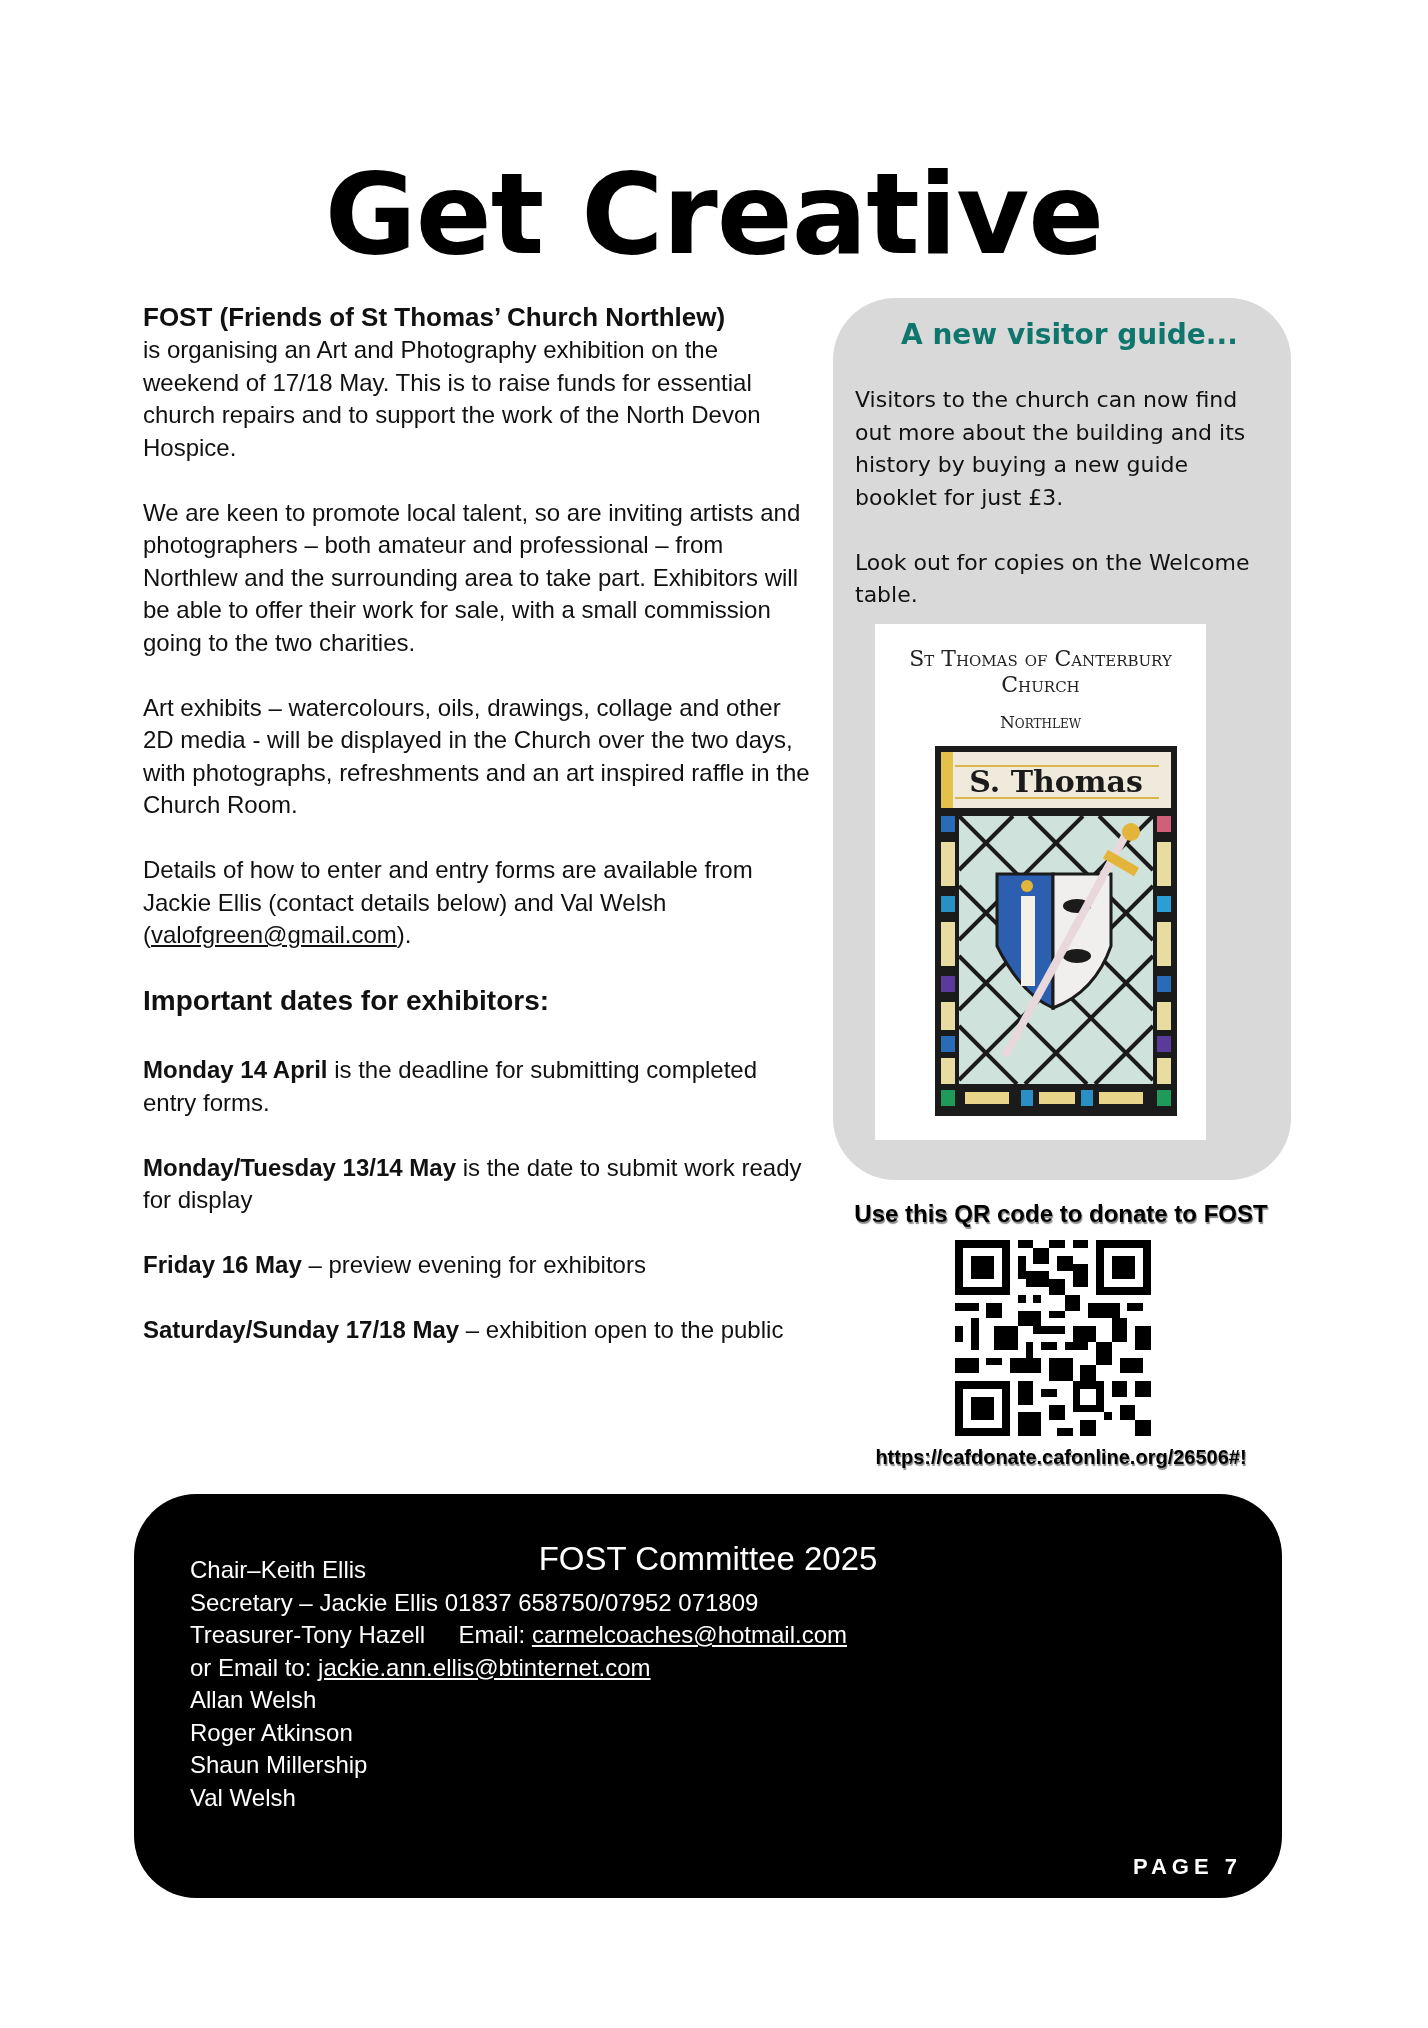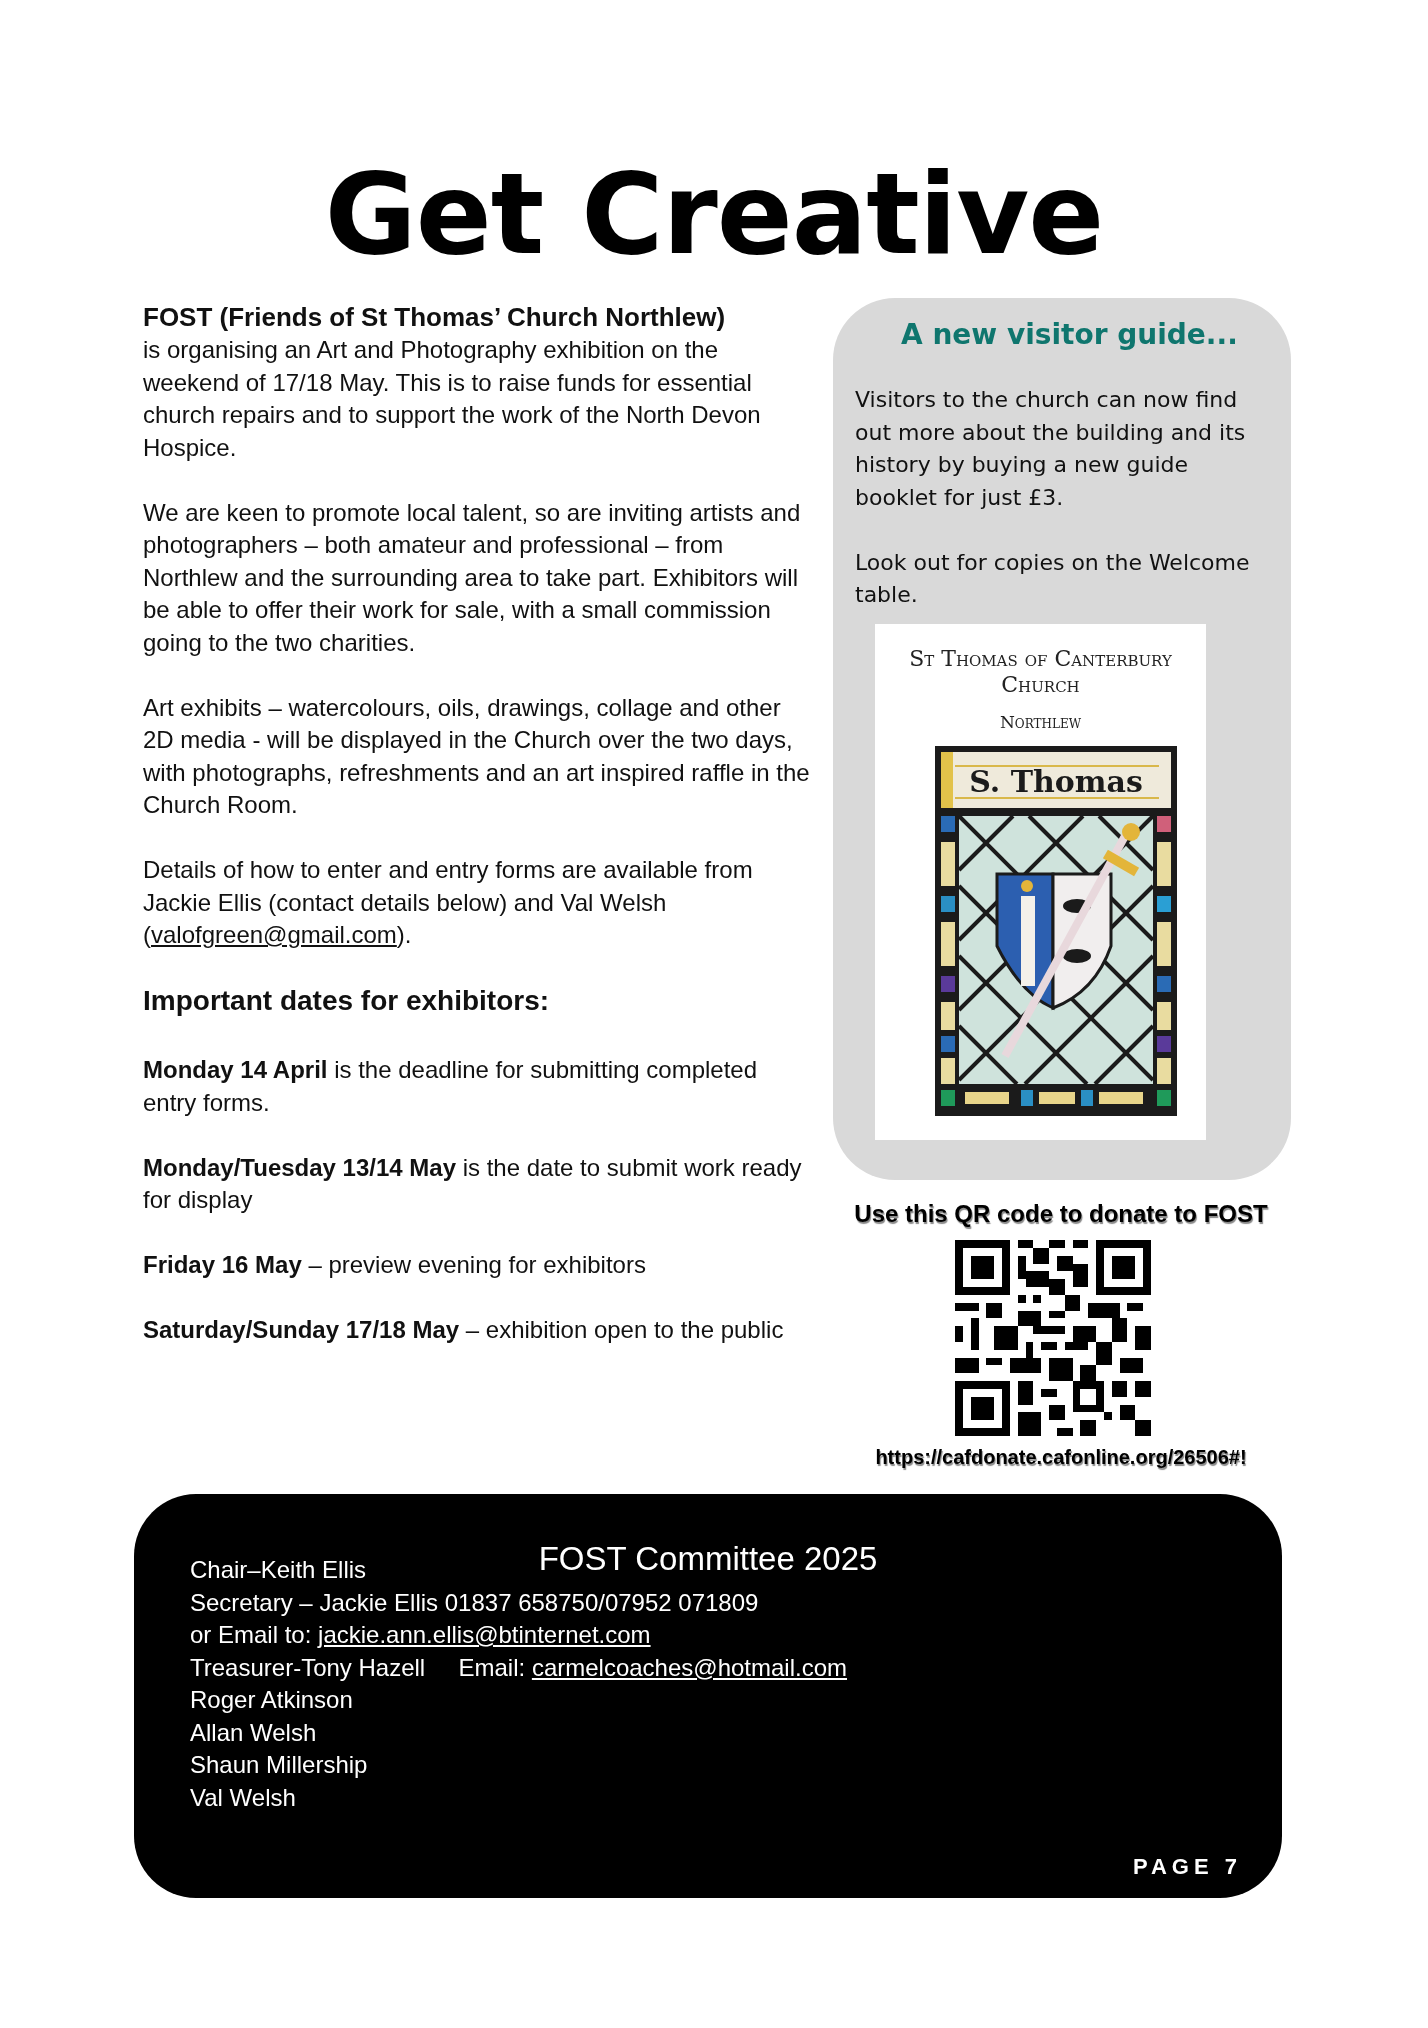--- a/index.html
+++ b/index.html
@@ -233,21 +233,21 @@
     </g>
   </svg>
 </div>
 <div class="qr-url">https://cafdonate.cafonline.org/26506#!</div>
 
 <div class="committee">
   <div class="committee-title">FOST Committee 2025</div>
   <div class="committee-list">
     <div>Chair–Keith Ellis</div>
     <div>Secretary – Jackie Ellis 01837 658750/07952 071809</div>
+    <div><span>Treasurer-Tony Hazell     Email: </span><a href="#">carmelcoaches@hotmail.com</a></div>
     <div><span>or Email to: </span><a href="#">jackie.ann.ellis@btinternet.com</a></div>
-    <div><span>Treasurer-Tony Hazell     Email: </span><a href="#">carmelcoaches@hotmail.com</a></div>
+    <div>Allan Welsh</div>
     <div>Roger Atkinson</div>
-    <div>Allan Welsh</div>
     <div>Shaun Millership</div>
     <div>Val Welsh</div>
   </div>
   <div class="page-num">PAGE 7</div>
 </div>
 
 </body></html>

